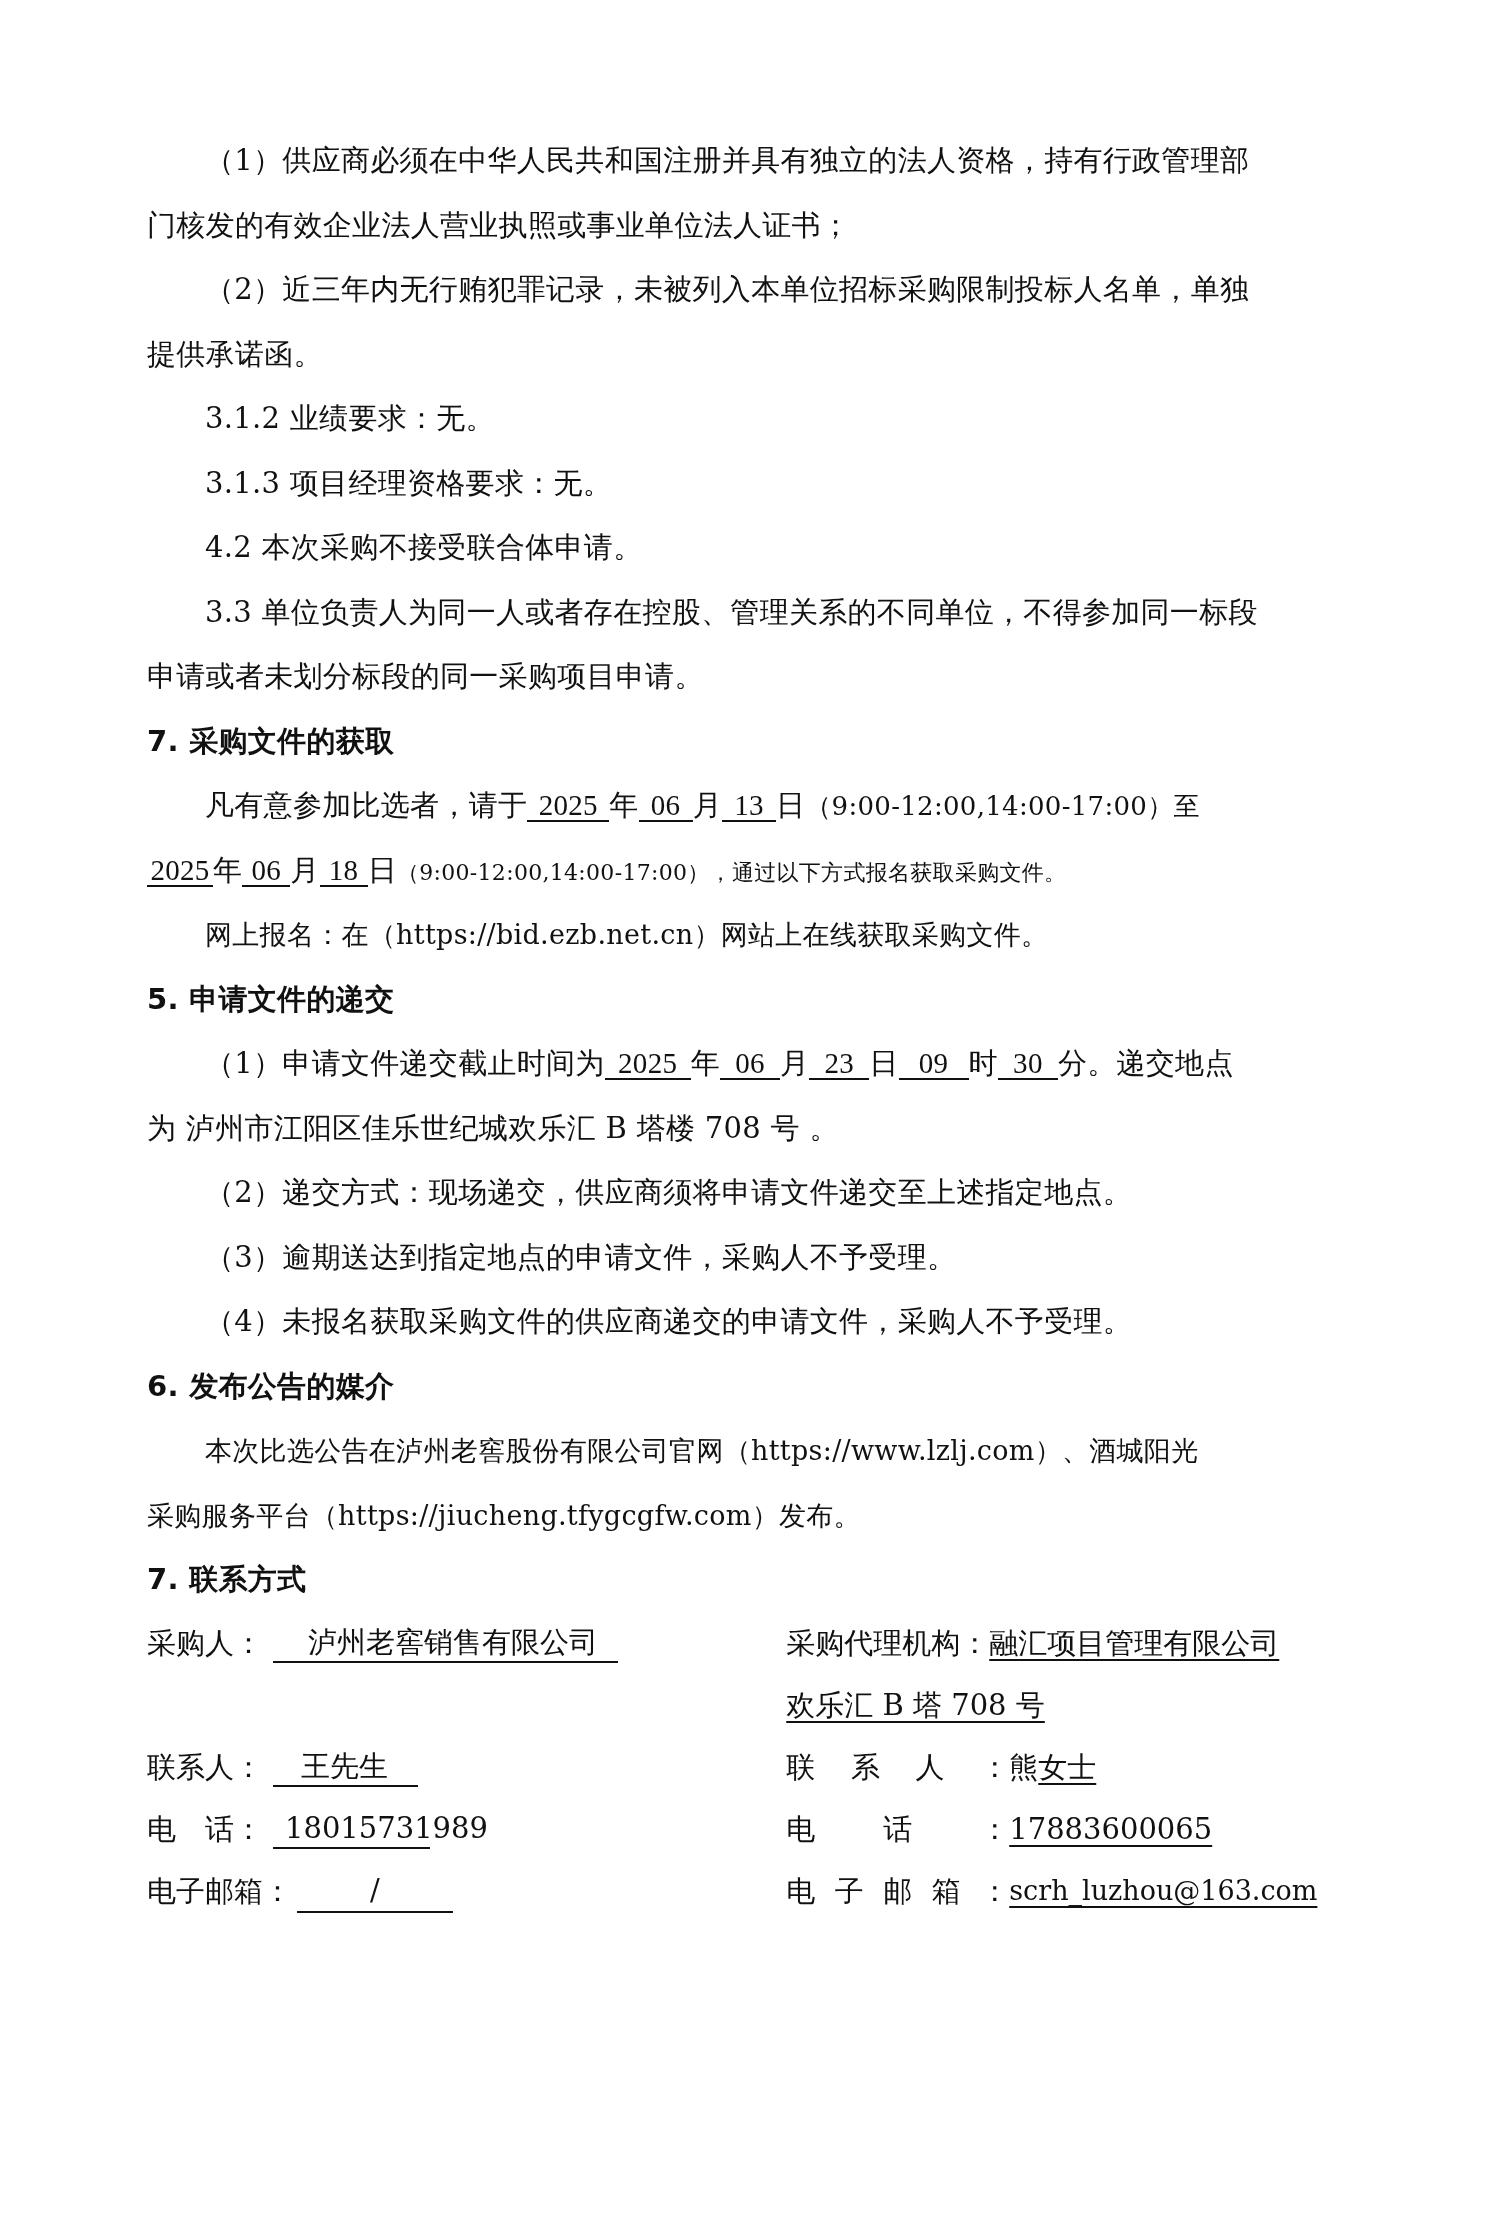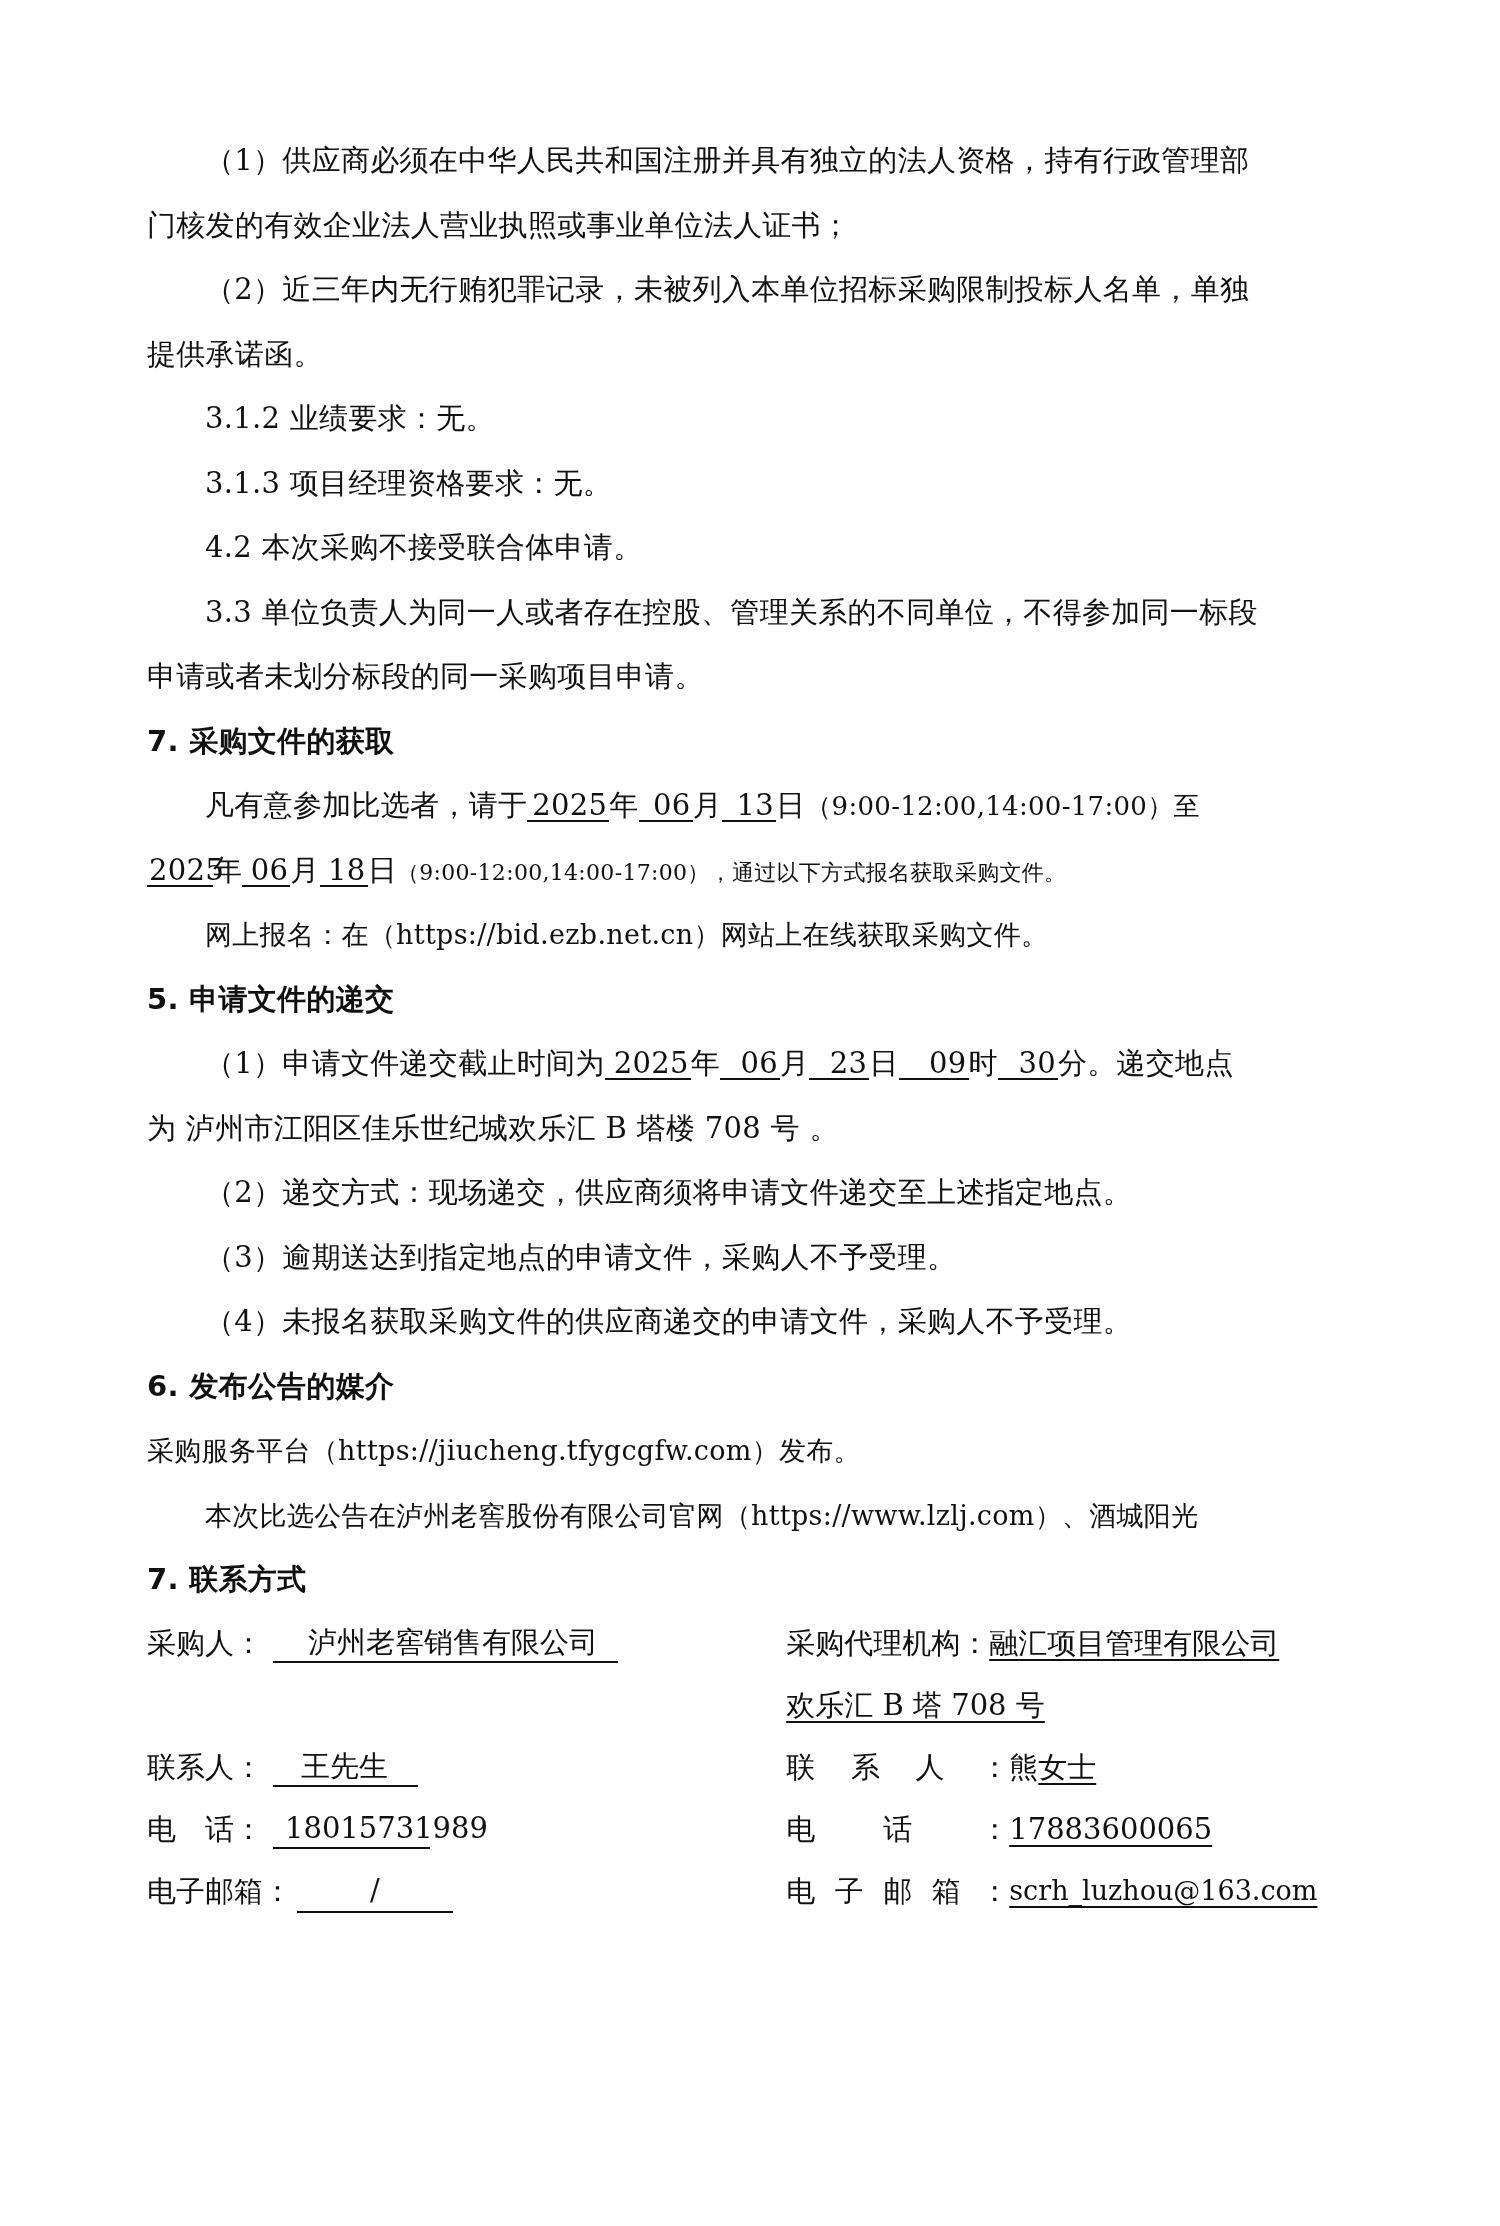--- a/index.html
+++ b/index.html
@@ -30,24 +30,25 @@
       font-weight: bold;
       font-size: 29px;
     }
     .u {
       text-decoration-thickness: 2px;
       text-underline-offset: 6px;
     }
     .blank {
       display: inline-block;
       border-bottom: 2px solid #111;
-      text-align: right;
+      text-align: center;
       line-height: 30px;
       vertical-align: baseline;
       padding: 0 2px;
+      font-family: Liberation Serif, serif;
     }
     .contact-row {
       display: flex;
       font-size: 29px;
       line-height: 62px;
       height: 62px;
       white-space: nowrap;
     }
     .contact-left { width: 650px; display: flex; }
     .contact-right { width: 560px; display: flex; }
@@ -122,25 +123,25 @@
     <span>（2）递交方式：现场递交，供应商须将申请文件递交至上述指定地点。</span>
   </div>
   <div class="line indent">
     <span>（3）逾期送达到指定地点的申请文件，采购人不予受理。</span>
   </div>
   <div class="line indent">
     <span>（4）未报名获取采购文件的供应商递交的申请文件，采购人不予受理。</span>
   </div>
 
   <div class="line heading">6. 发布公告的媒介</div>
+  <div class="line indent">
+    <span style="font-size:27px">本次比选公告在泸州老窖股份有限公司官网（https://www.lzlj.com）、酒城阳光</span>
+  </div>
   <div class="line">
     <span style="font-size:27px">采购服务平台（https://jiucheng.tfygcgfw.com）发布。</span>
-  </div>
-  <div class="line indent">
-    <span style="font-size:27px">本次比选公告在泸州老窖股份有限公司官网（https://www.lzlj.com）、酒城阳光</span>
   </div>
 
   <div class="line heading">7. 联系方式</div>
 
   <div>
     <div class="contact-row">
       <div class="contact-left">
         <span class="lbl-l">采购人：</span>
         <span class="val-under" style="width:345px; padding-left:35px; box-sizing:border-box;">泸州老窖销售有限公司</span>
       </div>

